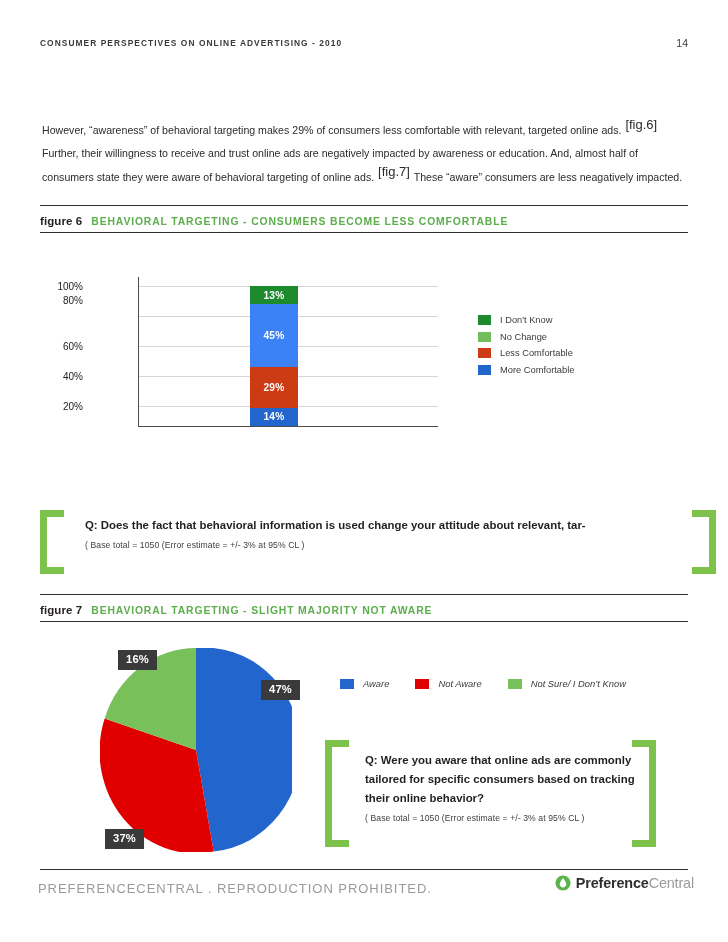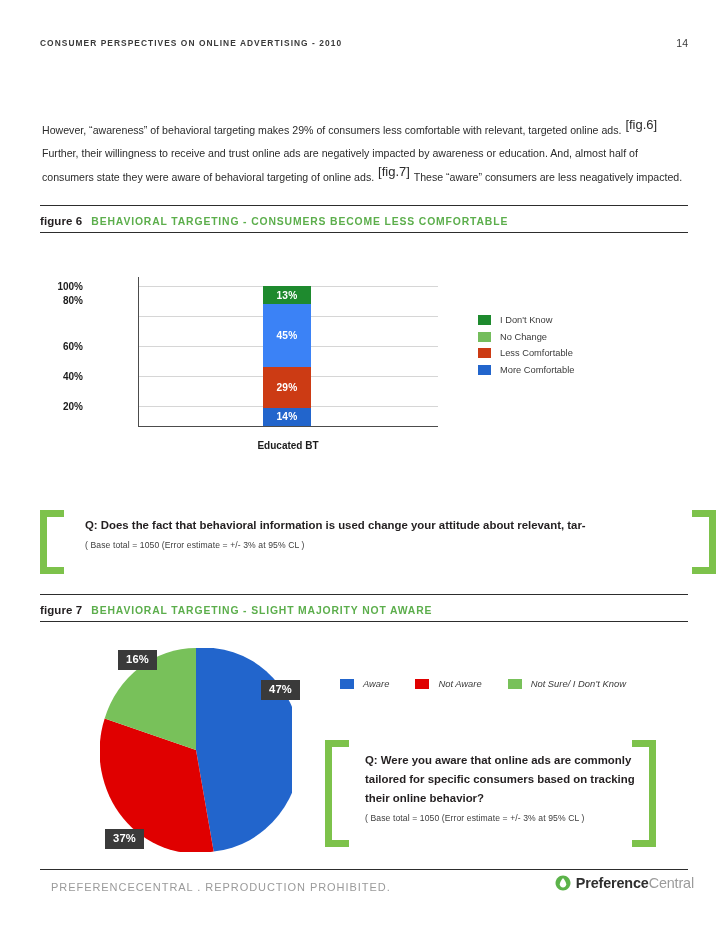--- a/index.html
+++ b/index.html
@@ -112,32 +112,32 @@
     right: 0;
     height: 1px;
     background: #d6d6d6;
   }
   .ytick {
     position: absolute;
     right: 355px;
     width: 46px;
     text-align: right;
     font-size: 10px;
-    font-weight: bold;
+    font-weight: normal;
     color: #1c1c1c;
     transform: translateY(-50%);
   }
   .ytick-wrap {
     position: absolute;
     left: 0; top: 0; width: 100%; height: 100%;
   }
   .bar {
     position: absolute;
     width: 48px;
-    left: 124px;
+    left: 111px;
     bottom: 0;
     top: 9px;
     display: flex;
     flex-direction: column;
   }
   .seg {
     display: flex;
     align-items: center;
     justify-content: center;
     color: #ffffff;
@@ -265,23 +265,23 @@
   .footer-rule {
     position: absolute;
     left: 40px;
     top: 869px;
     width: 648px;
     height: 1px;
     background: #2d2d2d;
   }
   .footer-text {
     position: absolute;
-    left: 51px;
+    left: 38px;
     top: 881px;
-    font-size: 11px;
+    font-size: 13px;
     letter-spacing: 0.95px;
     color: #9a9a9a;
     white-space: nowrap;
   }
   .logo {
     position: absolute;
     right: 34px;
     top: 875px;
     display: flex;
     align-items: center;
@@ -337,21 +337,20 @@
       <div class="gridline" style="top:129px"></div>
 
       <div class="bar">
         <div class="seg" style="height:13%;background:#1e8a2e">13%</div>
         <div class="seg" style="height:45%;background:#3b82f6">45%</div>
         <div class="seg" style="height:29%;background:#cc3b14">29%</div>
         <div class="seg" style="height:13%;background:#2265cc">14%</div>
       </div>
     </div>
 
-    <div class="cat-label">Educated BT</div>
   </div>
 
   <div class="legend6">
     <div class="lg-row">
       <span class="swatch" style="background:#1e8a2e"></span>
       <span class="lg-label">I Don't Know</span>
     </div>
     <div class="lg-row">
       <span class="swatch" style="background:#74bd5c"></span>
       <span class="lg-label">No Change</span>

